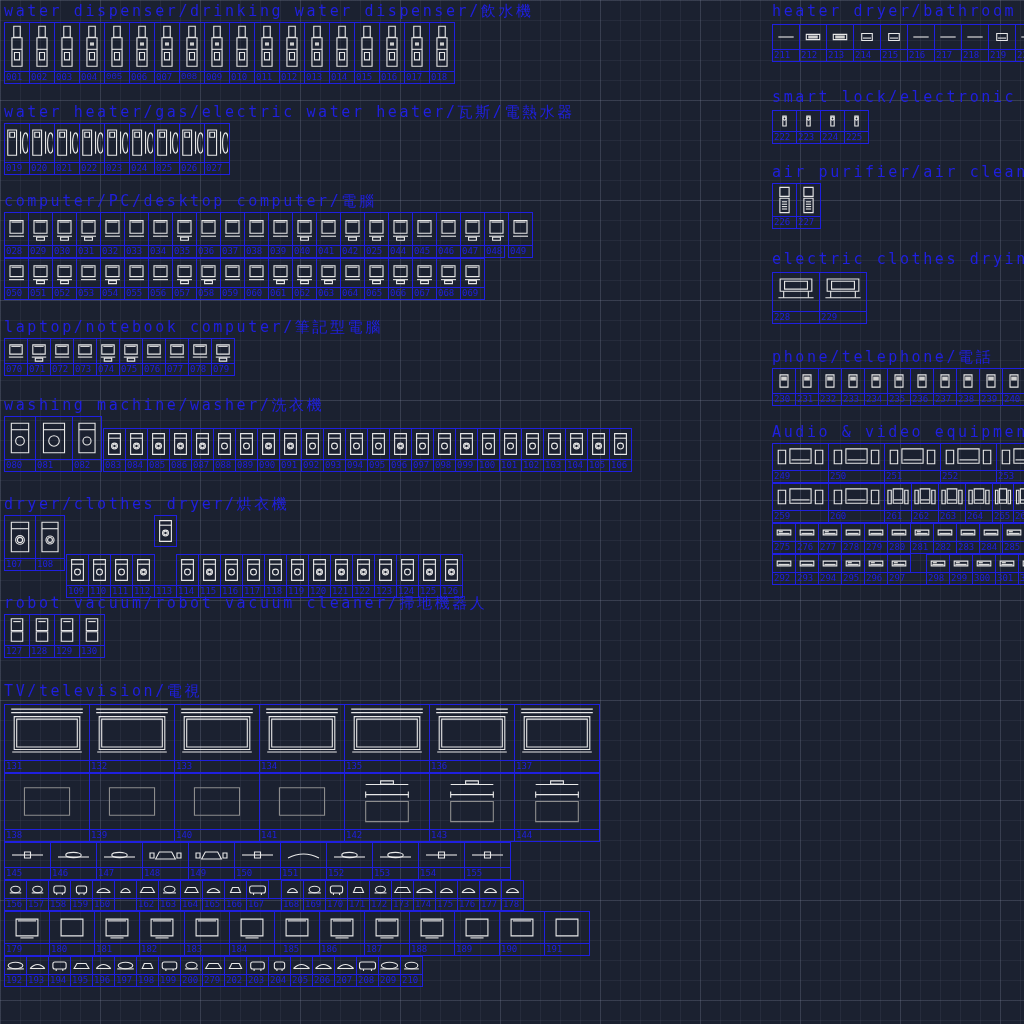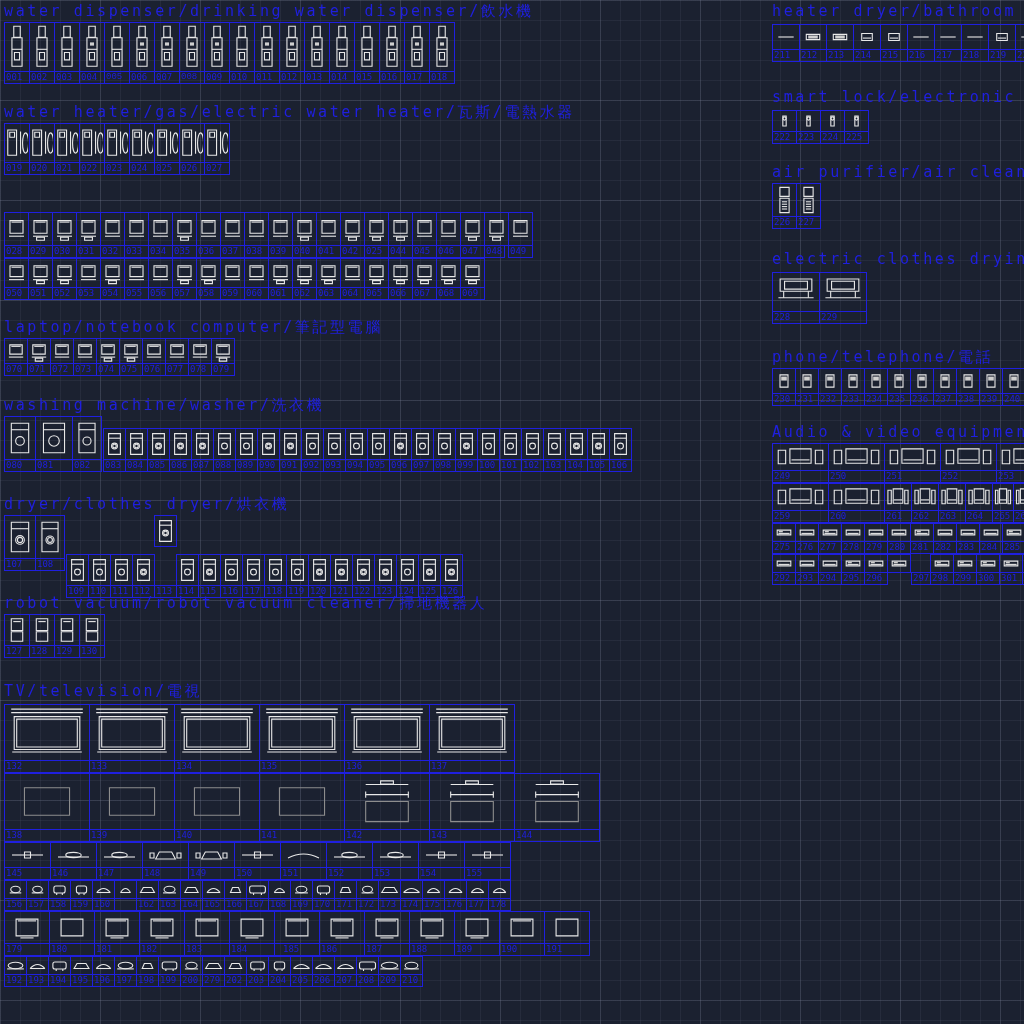--- a/index.html
+++ b/index.html
@@ -377,20 +377,21 @@
           <svg class="g" width="22" height="36" viewBox="0 0 22 36">
             <rect x="1.76" y="5.040000000000001" width="8.8" height="25.2" stroke-width="1.2"></rect>
             <rect x="3.76" y="7.2" width="4.800000000000001" height="5.040000000000001" stroke-width="0.7"></rect>
             <line x1="14.56" y1="6.4799999999999995" x2="14.56" y2="28.8" stroke-width="1.1"></line>
             <ellipse cx="19.560000000000002" cy="18" rx="3" ry="10.080000000000002" stroke-width="0.9"></ellipse>
           </svg>
         </div>
         <div class="tag" style="width: 26px;">027</div>
       </div>
     </div>
+    <div class="sec-title" style="left: 4px; top: 194px;">computer/PC/desktop computer/電腦</div>
     <div class="blockgrid" style="left: 4px; top: 212px;">
       <div class="cellcol">
         <div class="cell" style="width: 25px; height: 34px;">
           <svg class="g" width="21" height="30" viewBox="0 0 21 30">
             <rect x="3.99" y="6.6" width="13.02" height="12.6" stroke-width="1.3"></rect>
             <line x1="5.49" y1="8.1" x2="15.509999999999998" y2="8.1" stroke-width="0.6"></line>
             <line x1="2.99" y1="22.2" x2="18.009999999999998" y2="22.2" stroke-width="1.4"></line>
           </svg>
         </div>
         <div class="tag" style="width: 25px;">028</div>
@@ -1476,20 +1477,32 @@
             <rect x="5.279999999999999" y="2.8000000000000003" width="11.440000000000001" height="11.76" stroke-width="1.2"></rect>
             <rect x="5.279999999999999" y="15.680000000000001" width="11.440000000000001" height="9.520000000000001" stroke-width="1.2"></rect>
             <line x1="7.279999999999999" y1="5.6000000000000005" x2="14.719999999999999" y2="5.6000000000000005" stroke-width="0.6"></line>
           </svg>
         </div>
         <div class="tag" style="width: 26px;">130</div>
       </div>
     </div>
     <div class="sec-title" style="left: 4px; top: 684px;">TV/television/電視</div>
     <div class="blockgrid" style="left: 4px; top: 704px;">
+      <div class="cellcol">
+        <div class="cell" style="width: 86px; height: 57px;">
+          <svg class="g" width="82" height="53" viewBox="0 0 82 53">
+            <rect x="8.199999999999996" y="10.600000000000001" width="65.60000000000001" height="32.86" stroke-width="2"></rect>
+            <rect x="10.699999999999996" y="13.100000000000001" width="60.60000000000001" height="27.86" stroke-width="0.7"></rect>
+            <line x1="5.199999999999996" y1="6.600000000000001" x2="76.80000000000001" y2="6.600000000000001" stroke-width="2"></line>
+            <line x1="5.199999999999996" y1="3.1000000000000014" x2="76.80000000000001" y2="3.1000000000000014" stroke-width="1"></line>
+            <line x1="6.199999999999996" y1="45.96" x2="75.80000000000001" y2="45.96" stroke-width="2"></line>
+          </svg>
+        </div>
+        <div class="tag" style="width: 86px;">131</div>
+      </div>
       <div class="cellcol">
         <div class="cell" style="width: 86px; height: 57px;">
           <svg class="g" width="82" height="53" viewBox="0 0 82 53">
             <rect x="8.199999999999996" y="10.600000000000001" width="65.60000000000001" height="32.86" stroke-width="2"></rect>
             <rect x="10.699999999999996" y="13.100000000000001" width="60.60000000000001" height="27.86" stroke-width="0.7"></rect>
             <line x1="5.199999999999996" y1="6.600000000000001" x2="76.80000000000001" y2="6.600000000000001" stroke-width="2"></line>
             <line x1="5.199999999999996" y1="3.1000000000000014" x2="76.80000000000001" y2="3.1000000000000014" stroke-width="1"></line>
             <line x1="6.199999999999996" y1="45.96" x2="75.80000000000001" y2="45.96" stroke-width="2"></line>
           </svg>
         </div>
@@ -1831,21 +1844,21 @@
         <div class="tag" style="width: 23px;">166</div>
       </div>
       <div class="cellcol">
         <div class="cell" style="width: 23px; height: 19px;">
           <svg class="g" width="19" height="15" viewBox="0 0 19 15">
             <rect x="1.6260556761594485" y="4" width="15.747888647681103" height="7" rx="2"></rect>
             <line x1="5.563027838079725" y1="11" x2="5.563027838079725" y2="13"></line>
             <line x1="13.436972161920277" y1="11" x2="13.436972161920277" y2="13"></line>
           </svg>
         </div>
-        <div class="tag" style="width: 23px;">167</div>
+        <div class="tag" style="width: 36px;">167</div>
       </div>
       <div class="cellcol">
         <div class="cell" style="width: 23px; height: 19px;">
           <svg class="g" width="19" height="15" viewBox="0 0 19 15">
             <path d="M4.25956524954876 10.5 Q9.5 2.5 14.74043475045124 10.5"></path>
             <line x1="4.25956524954876" y1="10.5" x2="14.74043475045124" y2="10.5"></line>
           </svg>
         </div>
         <div class="tag" style="width: 23px;">168</div>
       </div>
@@ -2823,21 +2836,21 @@
         <div class="tag" style="width: 24px;">296</div>
       </div>
       <div class="cellcol">
         <div class="cell" style="width: 24px; height: 19px;">
           <svg class="g" width="20" height="15" viewBox="0 0 20 15">
             <rect x="3.2" y="5.1000000000000005" width="13.600000000000001" height="4.8" stroke-width="1.1"></rect>
             <line x1="4.4" y1="8.4" x2="15.600000000000001" y2="8.4" stroke-width="0.6"></line>
             <rect x="4.8" y="5.8500000000000005" width="4" height="1.5" class="fil"></rect>
           </svg>
         </div>
-        <div class="tag" style="width: 20px; margin-left: 24px;">297</div>
+        <div class="tag" style="width: 40px;">297</div>
       </div>
       <div class="cellcol">
         <div class="cell" style="width: 24px; height: 19px;">
           <svg class="g" width="20" height="15" viewBox="0 0 20 15">
             <rect x="3.2" y="5.1000000000000005" width="13.600000000000001" height="4.8" stroke-width="1.1"></rect>
             <line x1="4.4" y1="8.4" x2="15.600000000000001" y2="8.4" stroke-width="0.6"></line>
             <rect x="4.8" y="5.8500000000000005" width="4" height="1.5" class="fil"></rect>
           </svg>
         </div>
         <div class="tag" style="width: 24px;">298</div>

